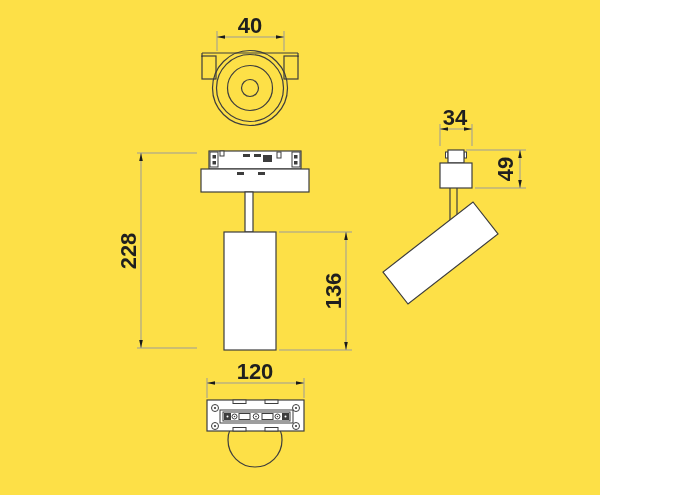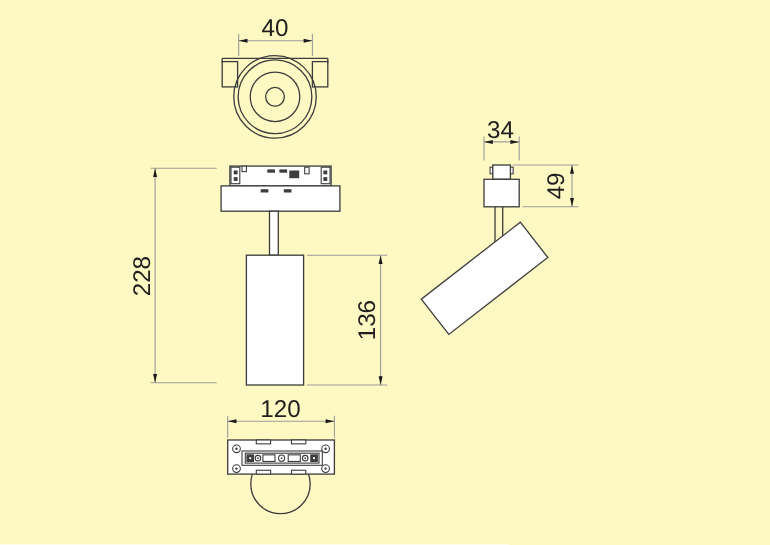--- a/index.html
+++ b/index.html
@@ -2,25 +2,26 @@
 <html><head>
 <meta charset="utf-8">
 <style>
   html, body {
     margin: 0;
     padding: 0;
     background: #ffffff;
   }
   .canvas-wrap {
     position: relative;
-    width: 700px;
+    width: 600px;
     height: 495px;
-    background: #fef9c3;
+    background: #fde047;
     overflow: hidden;
     font-family: "Liberation Sans", sans-serif;
+    font-weight: bold;
   }
   svg { display: block; }
   
   .ol { fill: none; stroke: #3d3d3d; stroke-width: 1.2; }
   
   .wf { fill: #ffffff; stroke: #3d3d3d; stroke-width: 1.2; }
   
   .tl { fill: #ffffff; stroke: #3d3d3d; stroke-width: 1; }
   
   .of { fill: #3d3d3d; stroke: none; }

